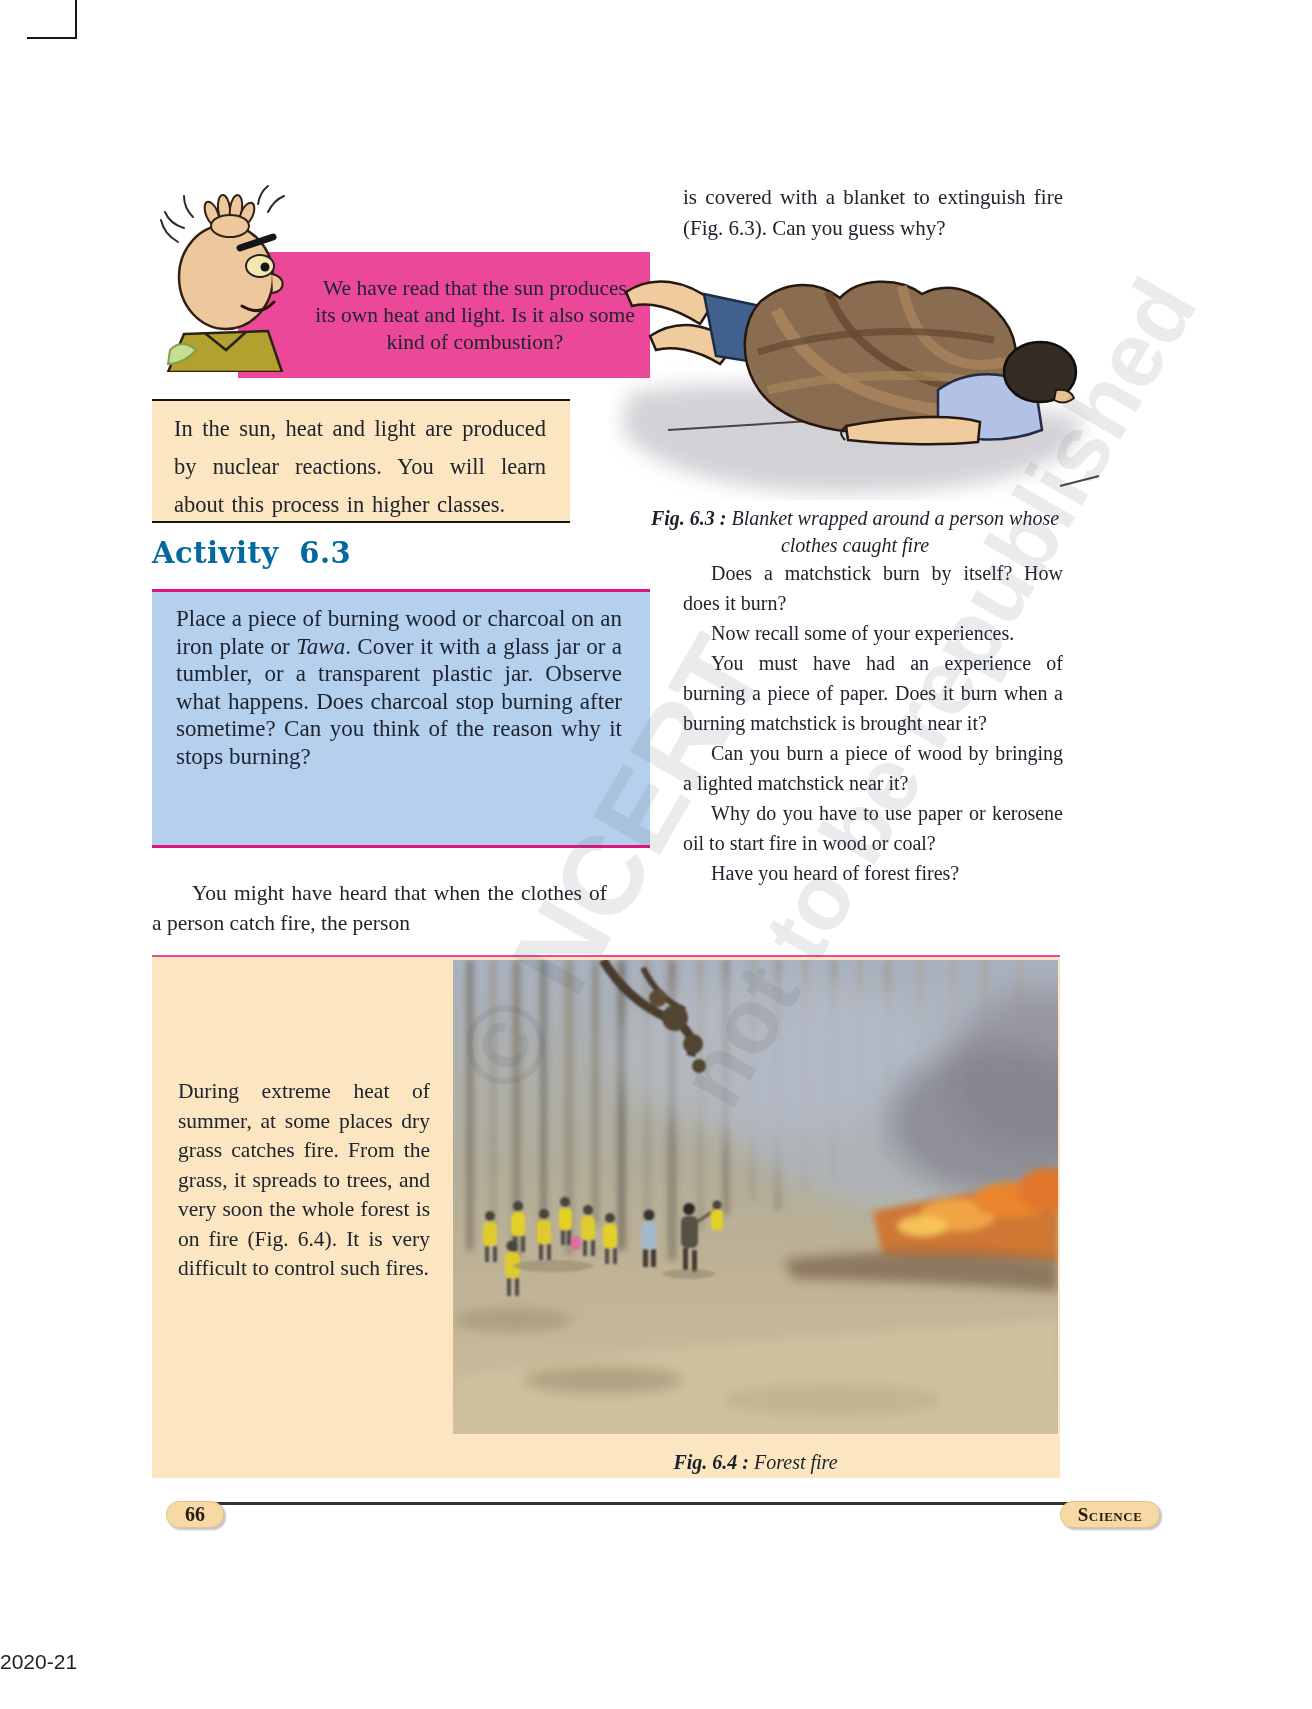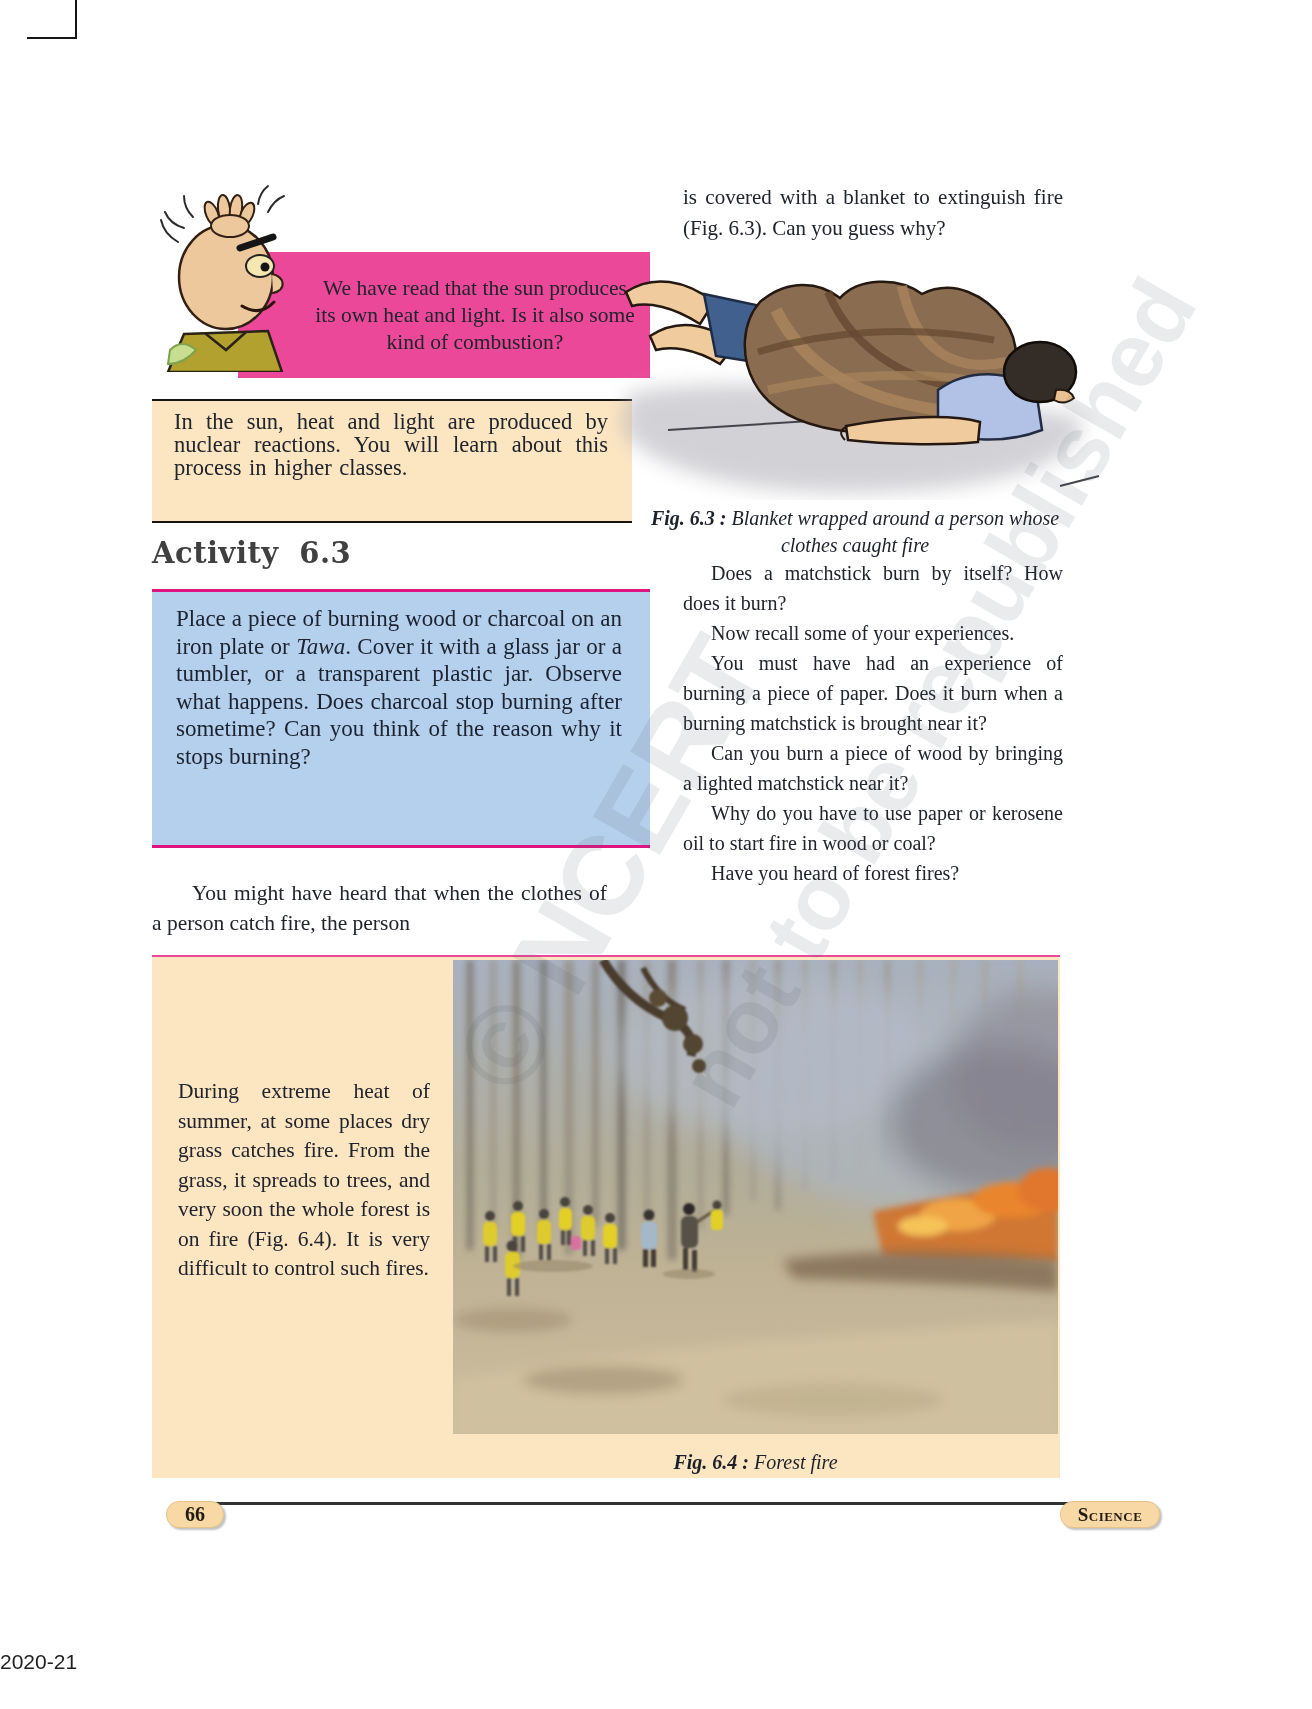--- a/index.html
+++ b/index.html
@@ -16,29 +16,29 @@
   
   .speech-box { left:238px; top:252px; width:412px; height:126px;
     background:#ec4899; box-sizing:border-box;
     display:flex; align-items:center; justify-content:center;
     padding:6px 14px 6px 76px; text-align:center;
     font-size:21.5px; line-height:27px; }
 
   .boy-svg { left:148px; top:180px; width:165px; height:192px; z-index:2; }
 
   
-  .info-box { left:152px; top:399px; width:480px; height:124px;
+  .info-box { left:152px; top:399px; width:418px; height:124px;
     background:#fce5c1; box-sizing:border-box;
     border-top:2px solid #17130e; border-bottom:2px solid #17130e;
-    padding:9px 24px 0 22px; font-size:22.5px; line-height:23px;
+    padding:9px 24px 0 22px; font-size:22.5px; line-height:38px;
     text-align:justify; word-spacing:2px; }
 
   .activity-heading { left:152px; top:536px;
     font-family:"DejaVu Serif", serif; font-weight:bold; font-size:29px;
-    color:#404040; word-spacing:10px; letter-spacing:0.5px; }
+    color:#0369a1; word-spacing:10px; letter-spacing:0.5px; }
 
   .activity-box { left:152px; top:589px; width:498px; height:259px;
     background:#b5d0ec; box-sizing:border-box;
     border-top:3px solid #e01480; border-bottom:3px solid #e01480;
     padding:13px 28px 0 24px; font-size:23px; line-height:27.5px;
     text-align:justify; color:#1b2230; }
 
   .left-para { left:152px; top:878px; width:455px;
     font-size:21.5px; line-height:30px; text-align:justify; text-indent:40px; }
 

